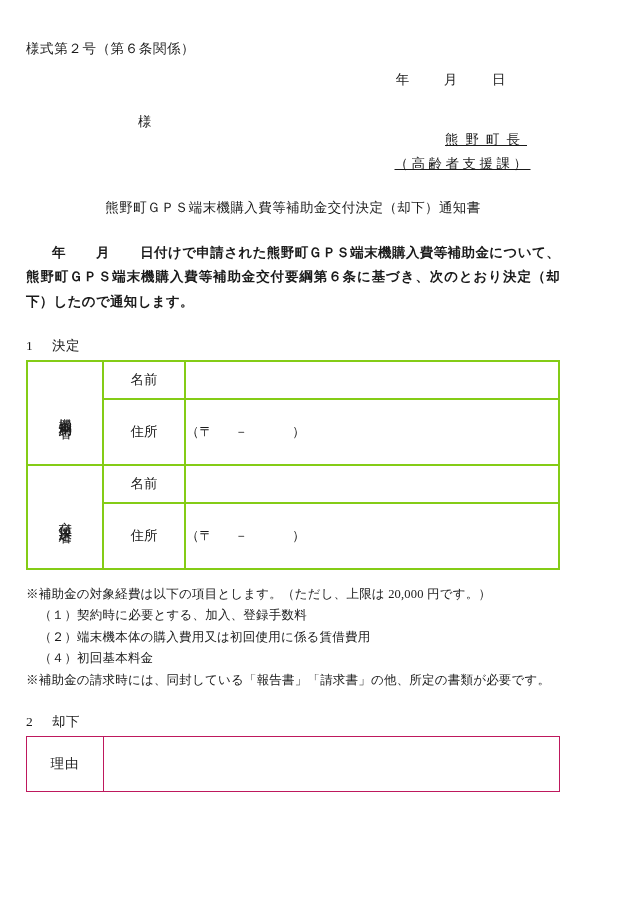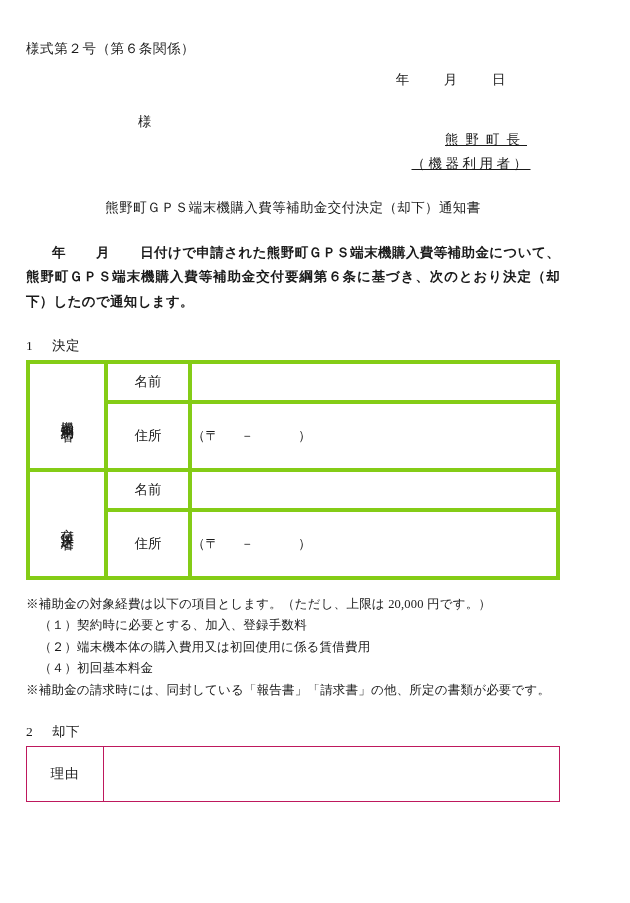--- a/index.html
+++ b/index.html
@@ -108,21 +108,21 @@
   }
 
   
   table.form-table {
     width: 534px;
     border-collapse: collapse;
     margin-top: 5px;
     table-layout: fixed;
   }
   table.form-table td {
-    border: 4px solid #84cc16;
+    border: 2px solid #84cc16;
     font-size: 13.5px;
     vertical-align: middle;
     padding: 0;
   }
   td.vert-label {
     width: 74px;
     text-align: center;
     vertical-align: middle;
   }
   td.vert-label .vtext {
@@ -208,21 +208,21 @@
       <span class="gap"></span>
       <span>月</span>
       <span class="gap"></span>
       <span>日</span>
     </div>
 
     <div class="addressee">様</div>
 
     <div class="sender">
       <span class="name">熊野町長</span>
-      <span class="dept">（機器利用者）</span>
+      <span class="dept">（高齢者支援課）</span>
     </div>
 
     <div class="doc-title">熊野町ＧＰＳ端末機購入費等補助金交付決定（却下）通知書</div>
 
     <div class="body-para">
       <span class="indent"></span><span>年</span><span class="gap-s"></span><span>月</span><span class="gap-s"></span><span>日付けで申請された熊野町ＧＰＳ端末機購入費等補助金について、</span><span>熊野町ＧＰＳ端末機購入費等補助金交付要綱第６条に基づき、次のとおり決定（却下）</span><span>したので通知します。</span>
     </div>
 
     <div class="section-head">
       <span class="num">1</span><span>決定</span>

